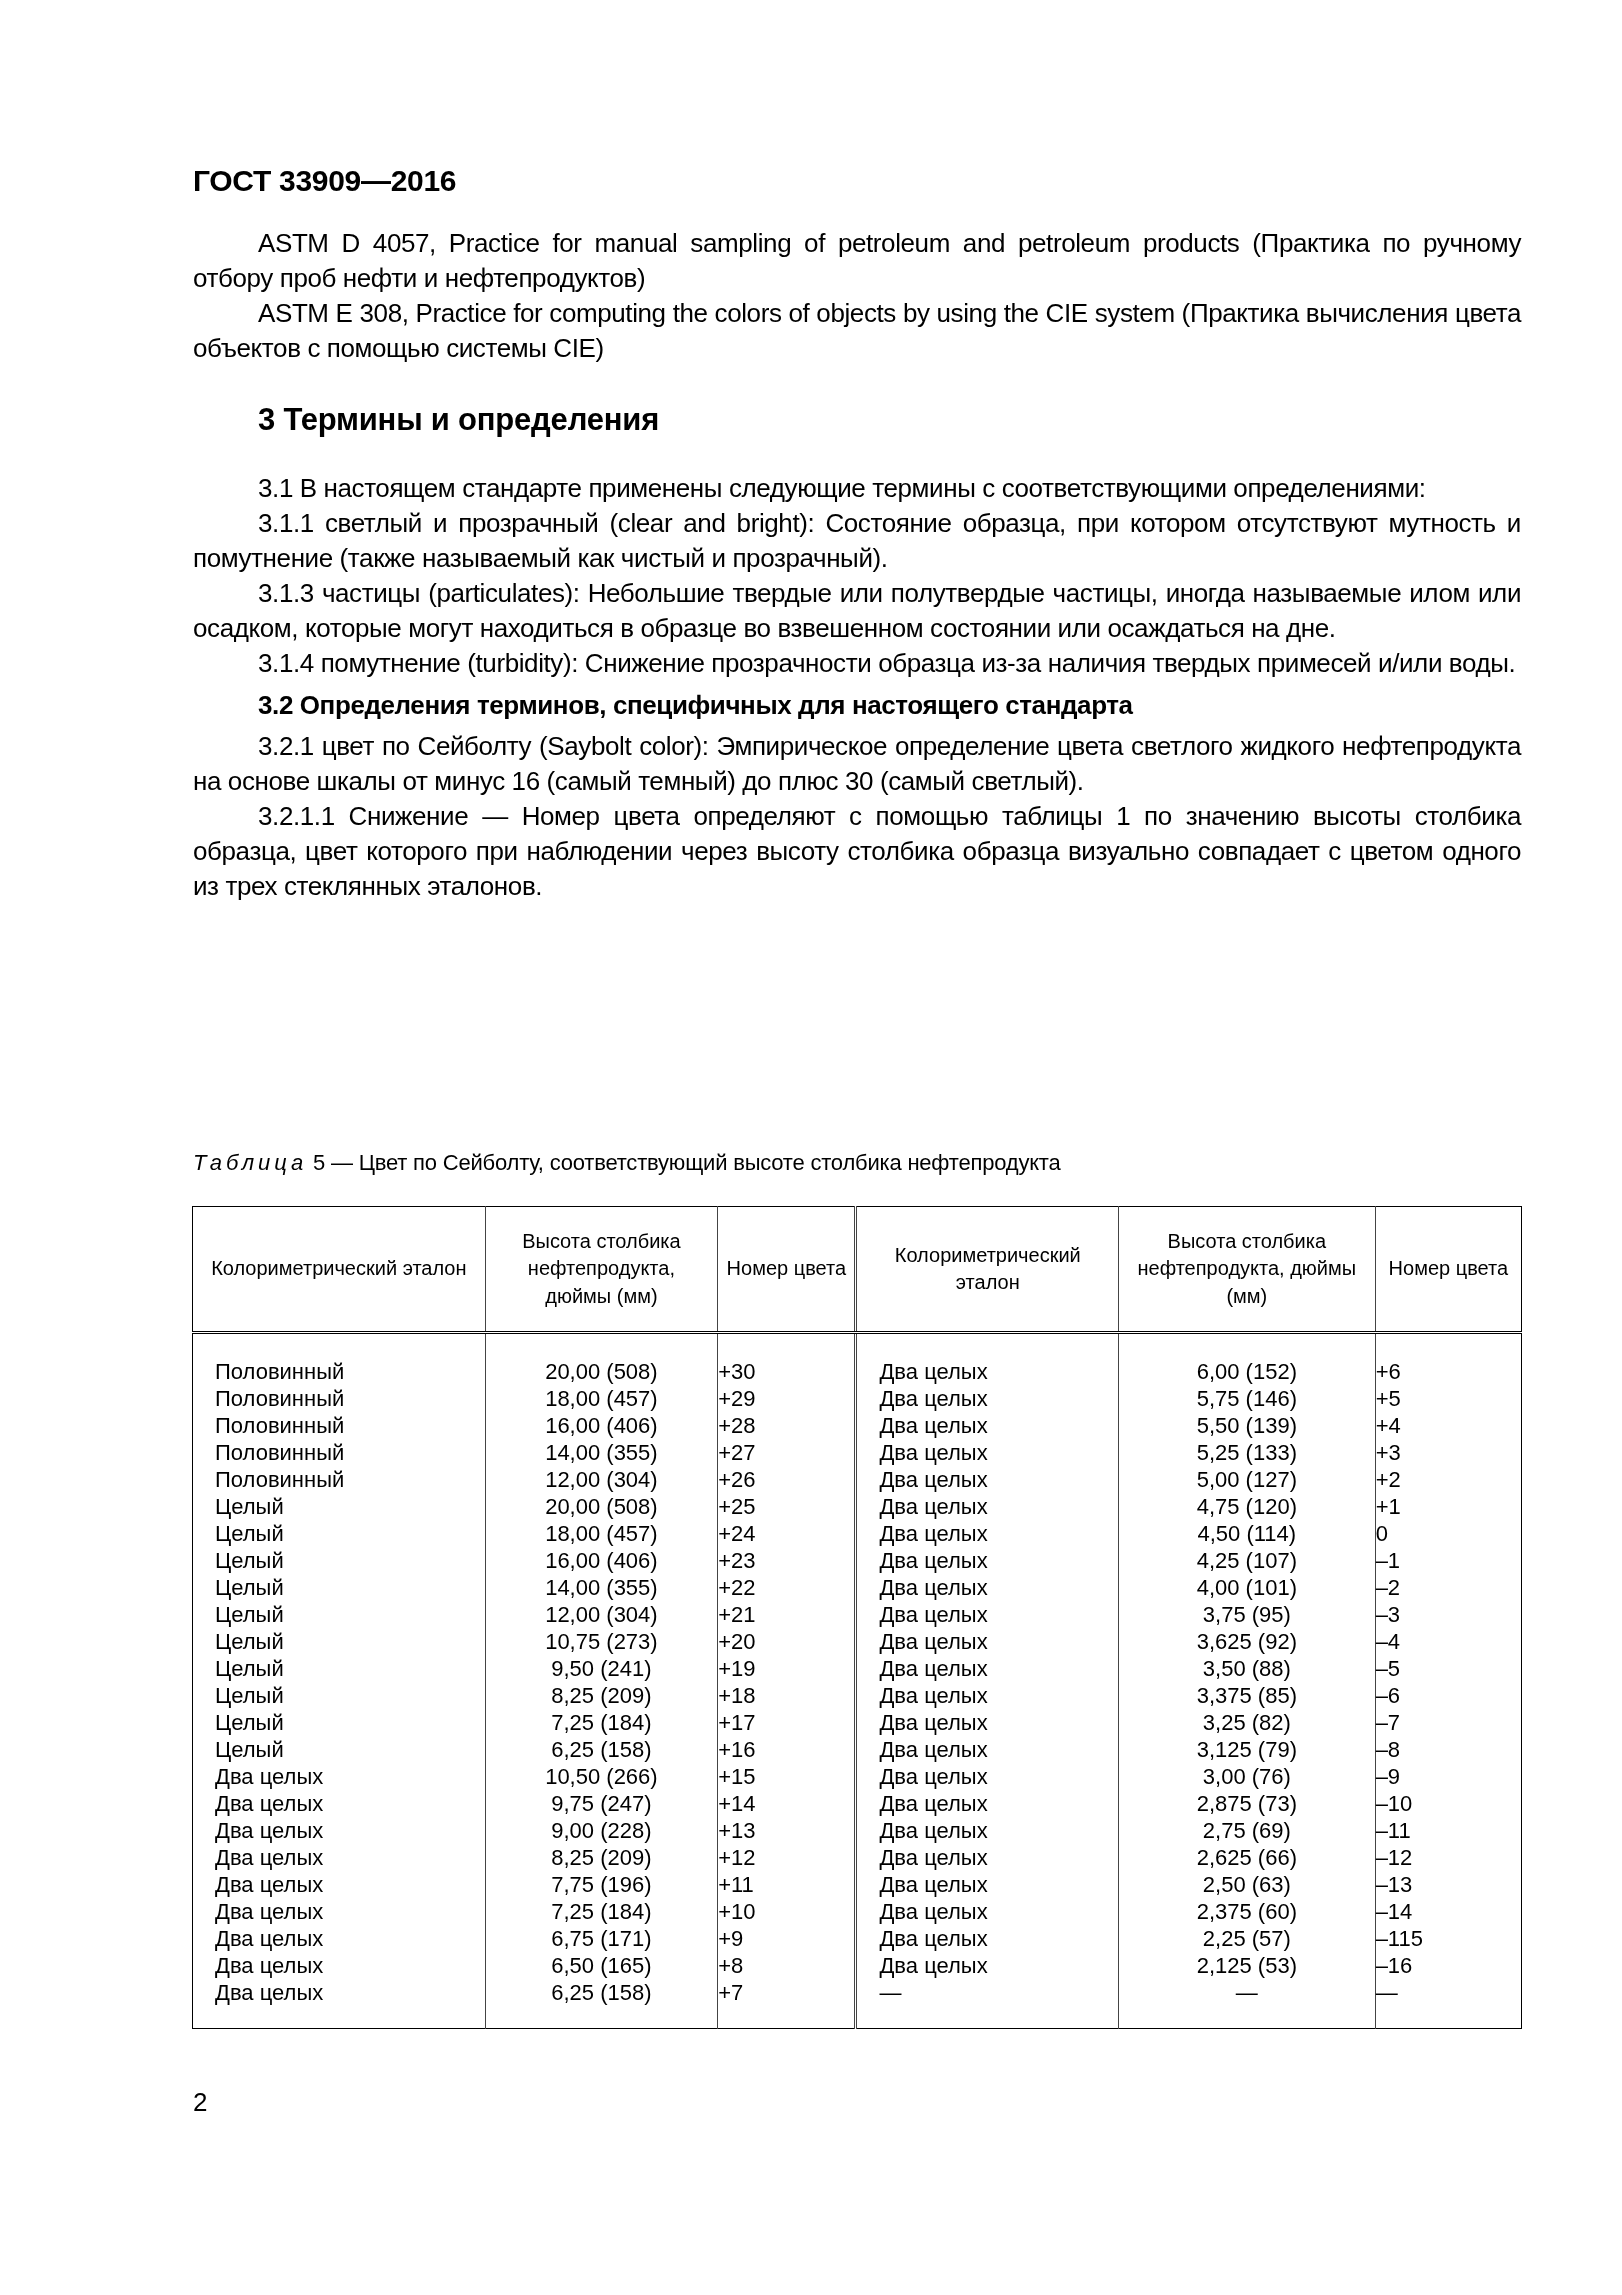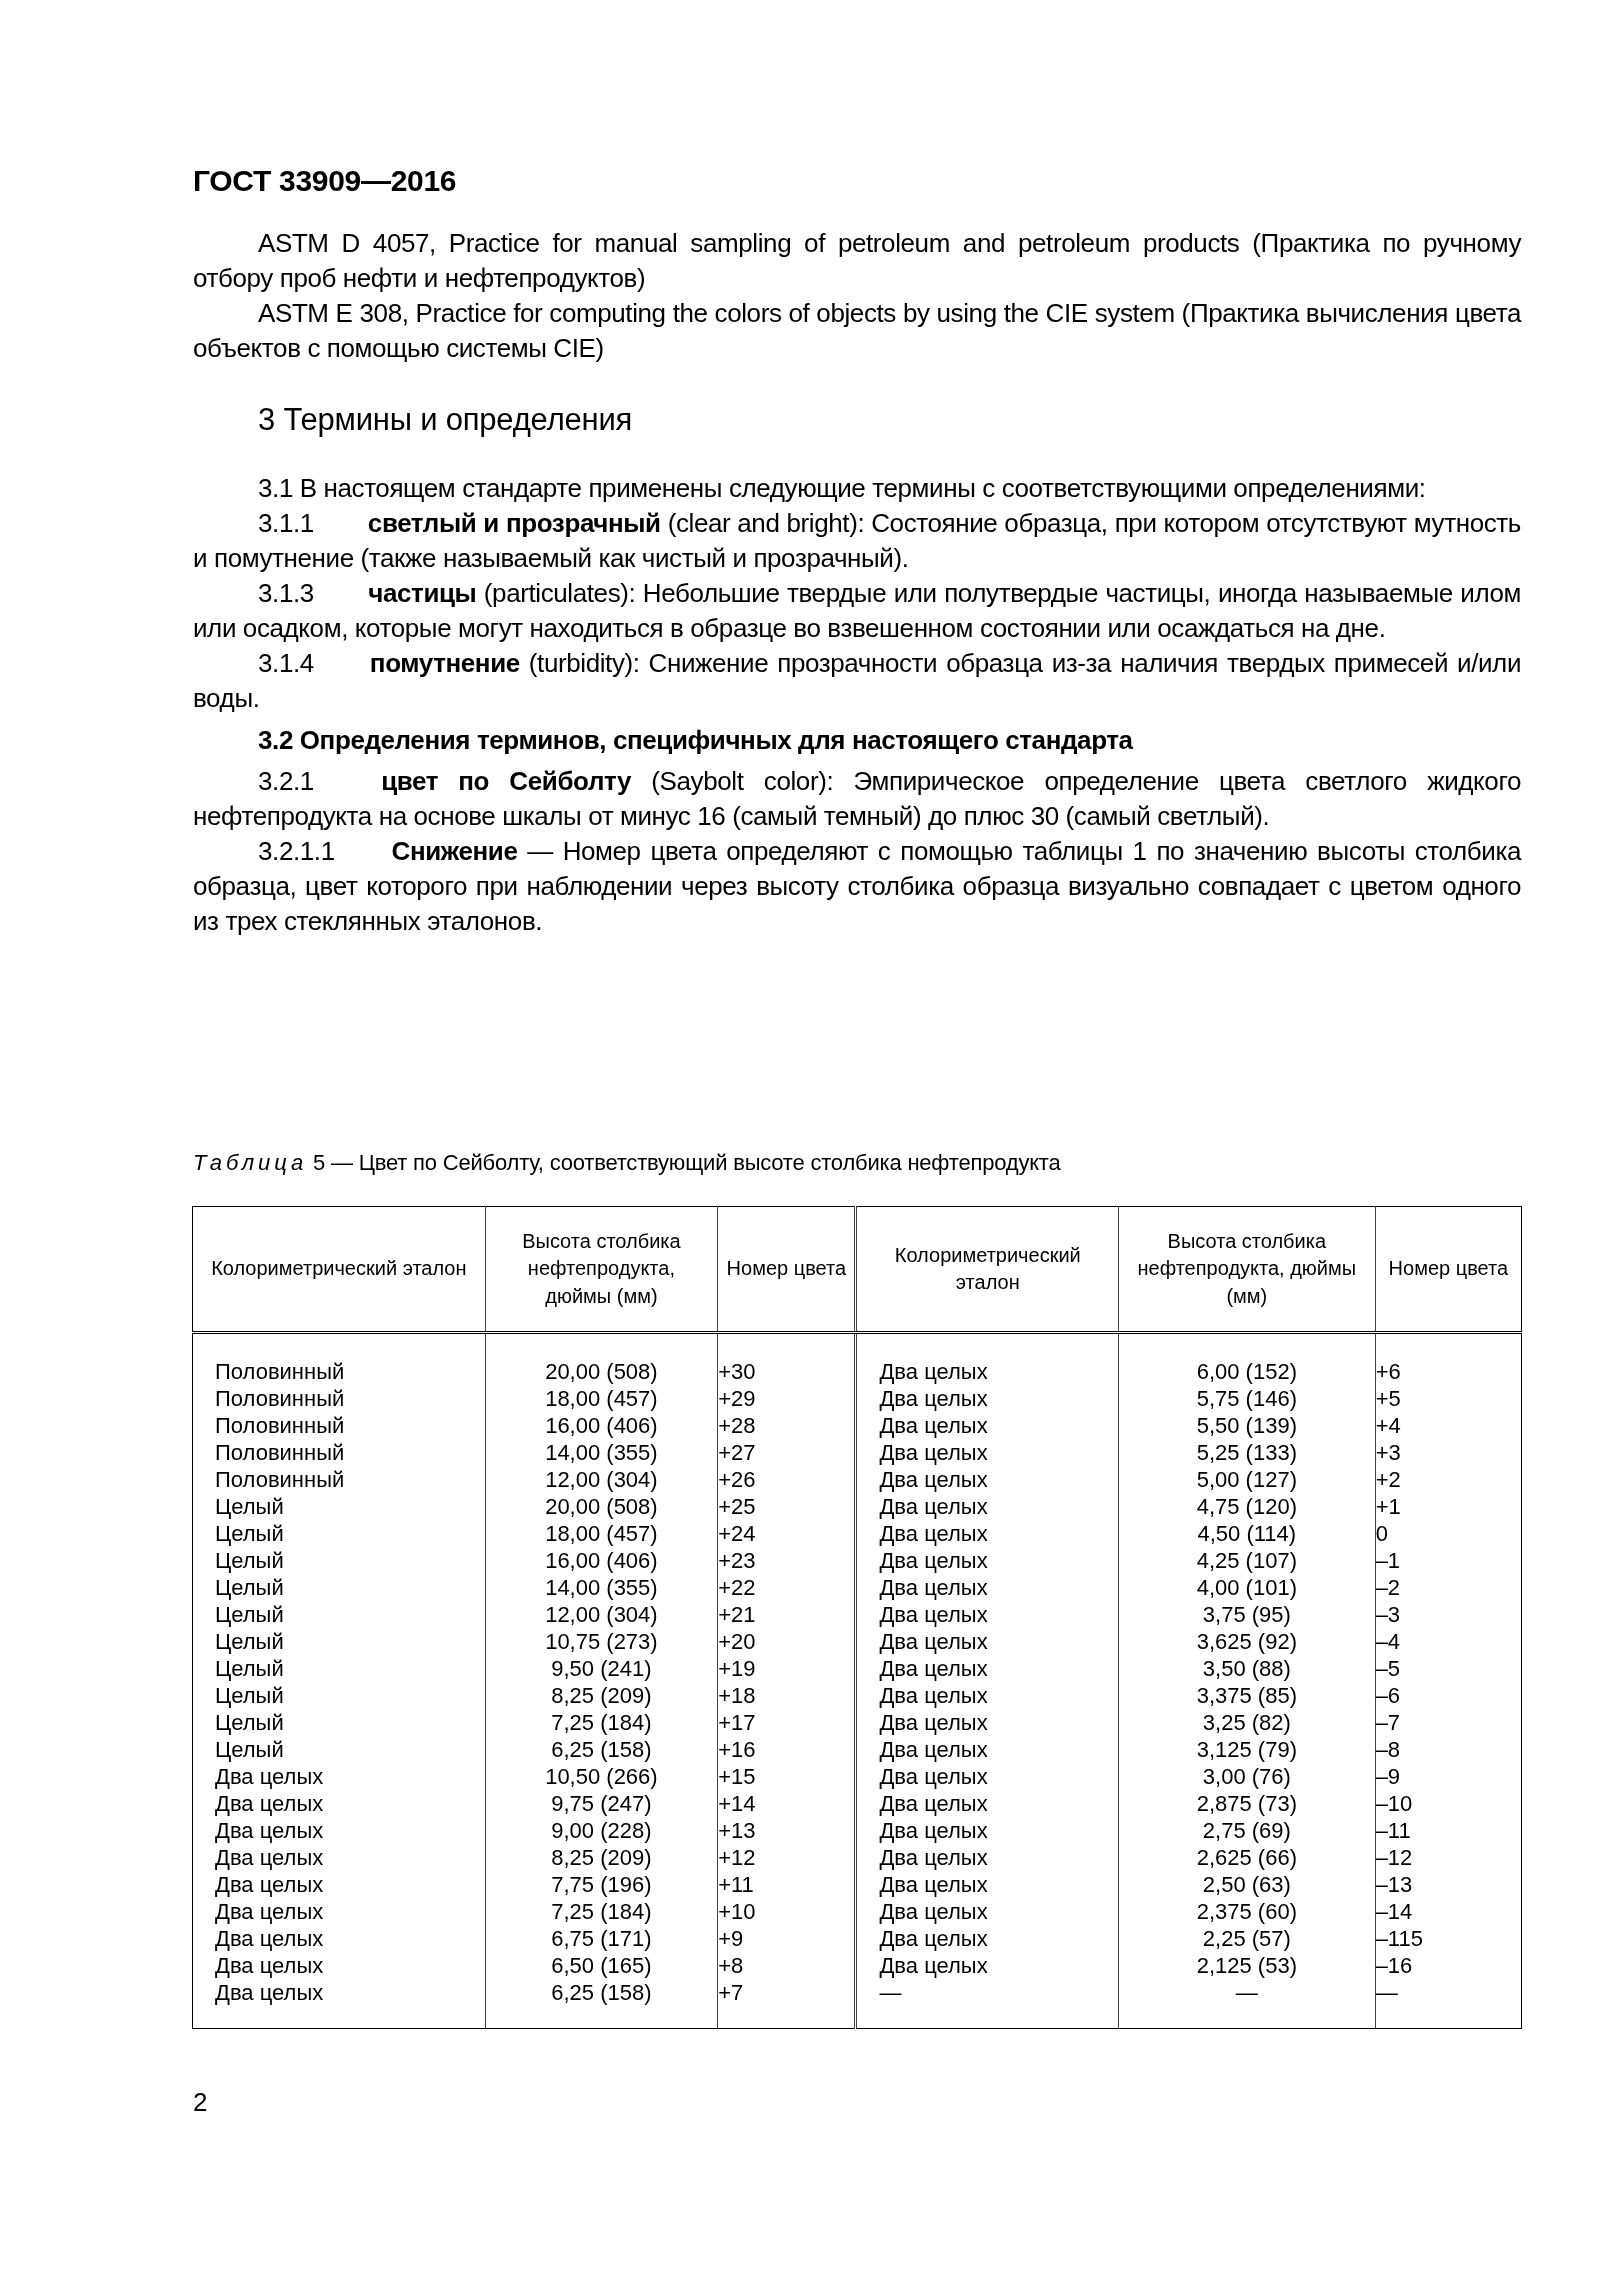--- a/index.html
+++ b/index.html
@@ -13,25 +13,25 @@
     }
     .body-text {
       position: absolute; left: 193px; width: 1328px;
       font-size: 26px; line-height: 35px; text-align: justify;
       letter-spacing: -0.4px;
     }
     .para { text-indent: 65px; margin: 0; }
     .refs { top: 226px; }
     .sec3 {
       position: absolute; left: 258px; top: 402px;
-      font-size: 31px; font-weight: normal; letter-spacing: -0.2px;
+      font-size: 31px; font-weight: bold; letter-spacing: -0.2px;
     }
     .defs { top: 471px; }
     .sub32 { font-weight: bold; text-indent: 65px; margin: 6.5px 0 6.5px 0; }
-    .b { font-weight: bold; margin-left: 47px; }
+    .b { font-weight: normal; }
     .table-caption {
       position: absolute; left: 193px; top: 1150px;
       font-size: 22px; letter-spacing: -0.2px;
     }
     .tc-label { letter-spacing: 3.9px; font-style: italic; }
     table.seybolt {
       position: absolute; left: 192px; top: 1206px; width: 1330px;
       border-collapse: collapse; font-size: 22px;
       border: 1.3px solid #000; table-layout: fixed;
     }

